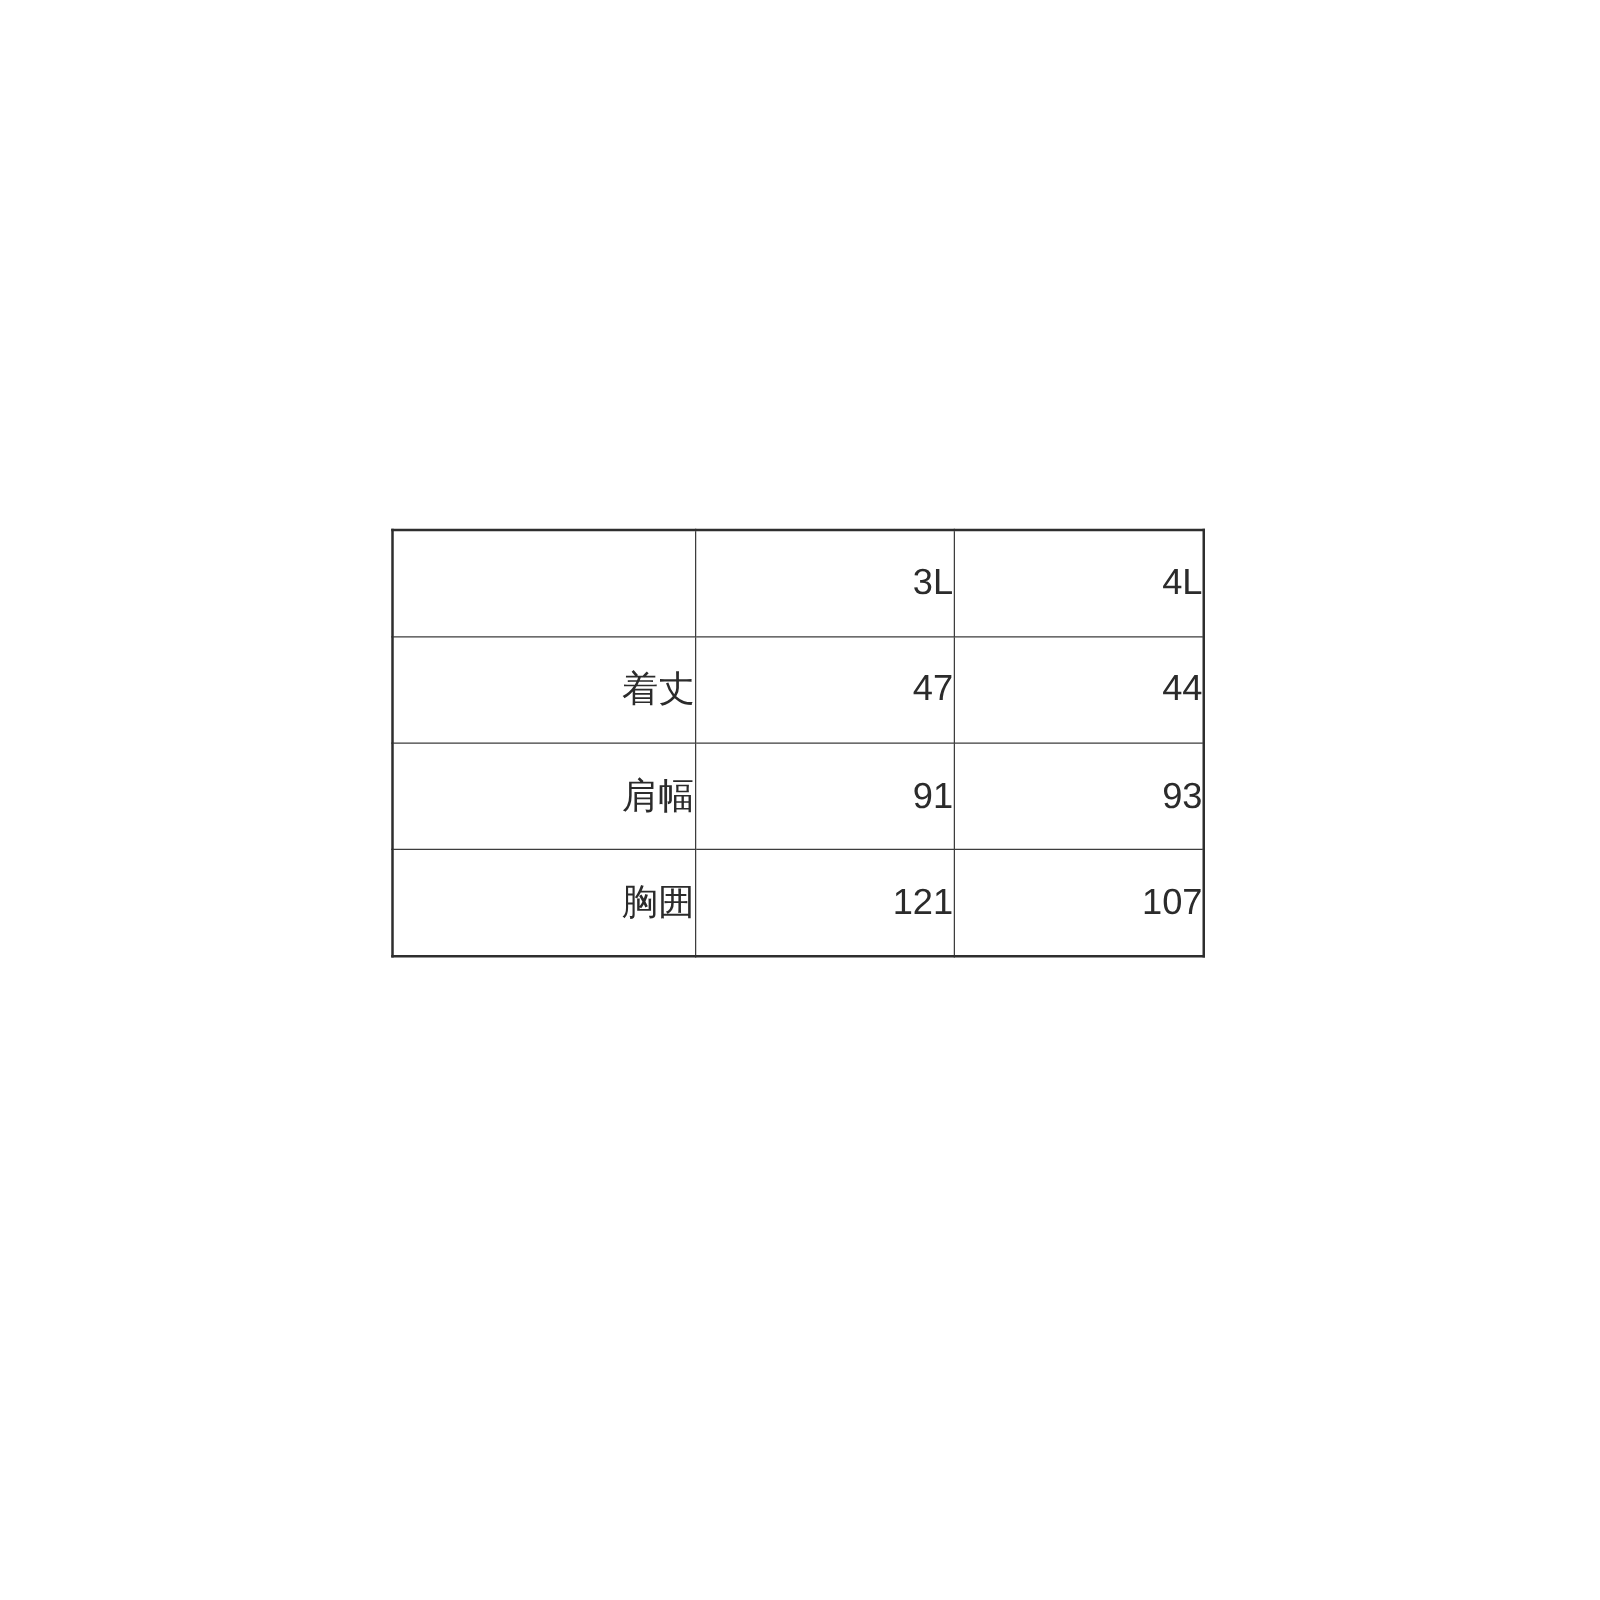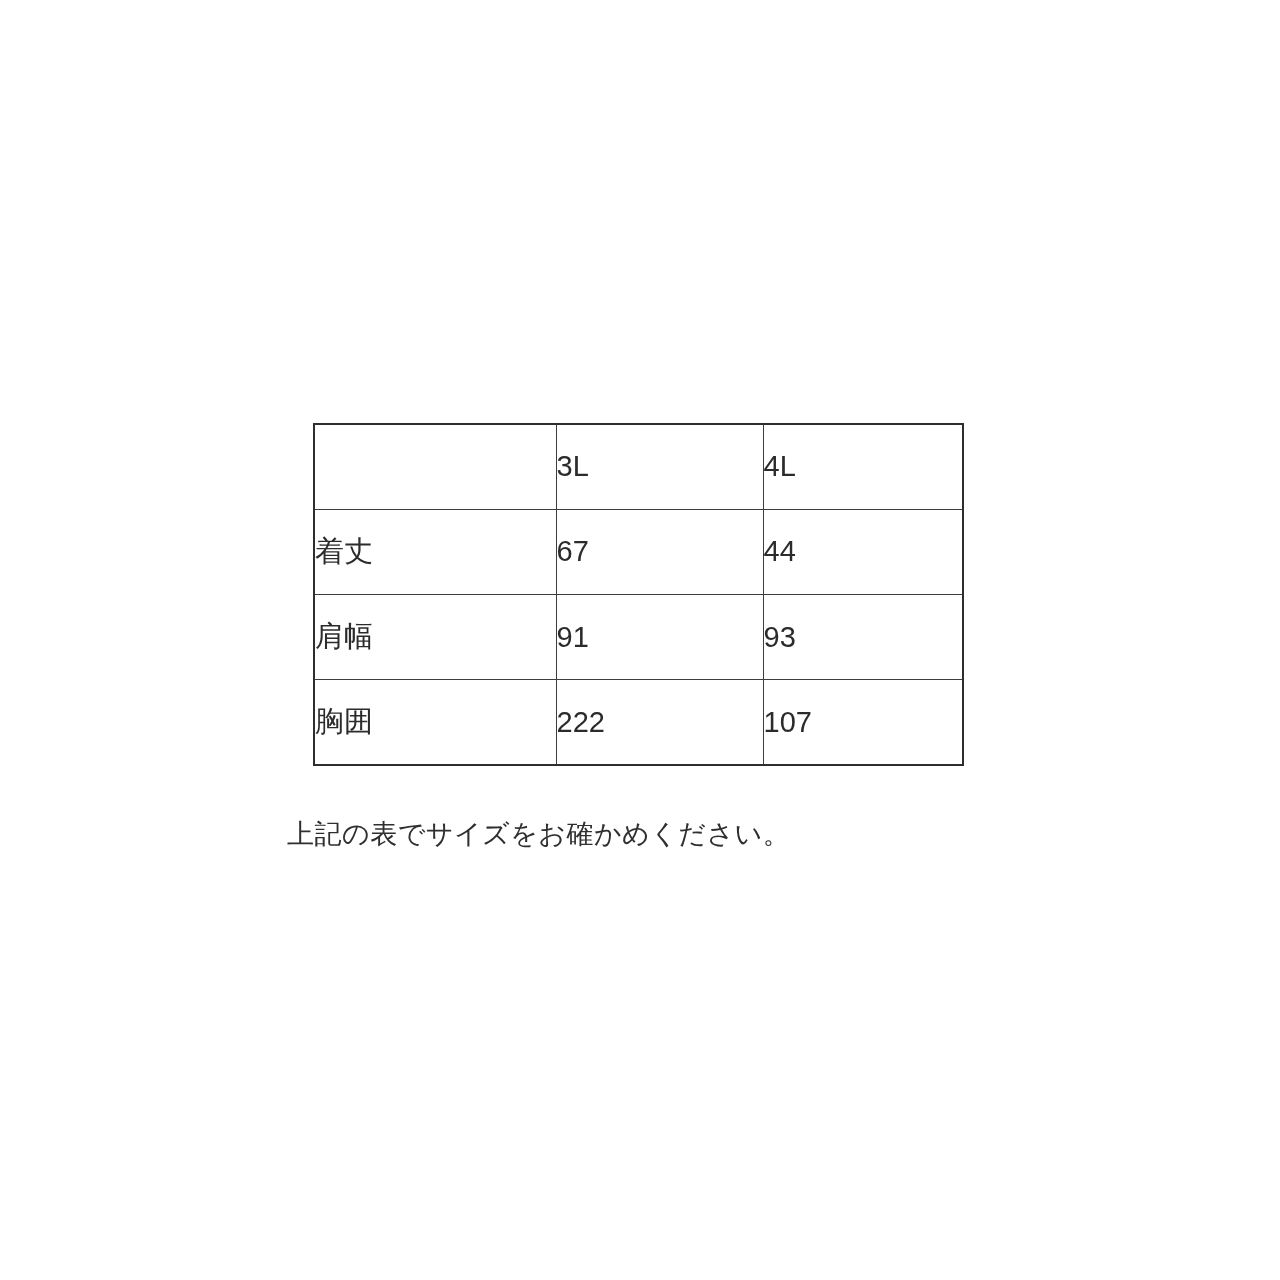--- a/index.html
+++ b/index.html
@@ -22,21 +22,21 @@
     left: 313px;
     top: 423px;
     width: 649px;
     height: 343px;
     border-collapse: collapse;
     table-layout: fixed;
   }
   table.size-table td,
   table.size-table th {
     border: 1.5px solid #3d3d3d;
-    text-align: left;
+    text-align: right;
     vertical-align: middle;
     font-size: 29px;
     font-weight: 400;
     color: #2b2b2b;
     height: 68.6px;
     padding: 0;
   }
   table.size-table {
     border: 2.5px solid #2e2e2e;
   }
@@ -67,33 +67,32 @@
       <col class="c-4l">
     </colgroup>
     <tbody>
       <tr>
         <td></td>
         <th>3L</th>
         <th>4L</th>
       </tr>
       <tr>
         <td>着丈</td>
-        <td>67</td>
+        <td>47</td>
         <td>44</td>
       </tr>
       <tr>
         <td>肩幅</td>
         <td>91</td>
         <td>93</td>
       </tr>
       <tr>
         <td>胸囲</td>
-        <td>222</td>
+        <td>121</td>
         <td>107</td>
       </tr>
     </tbody>
   </table>
 
   <div class="notes">
-    <p>上記の表でサイズをお確かめください。</p>
   </div>
 
 </div>
 
 </body></html>

